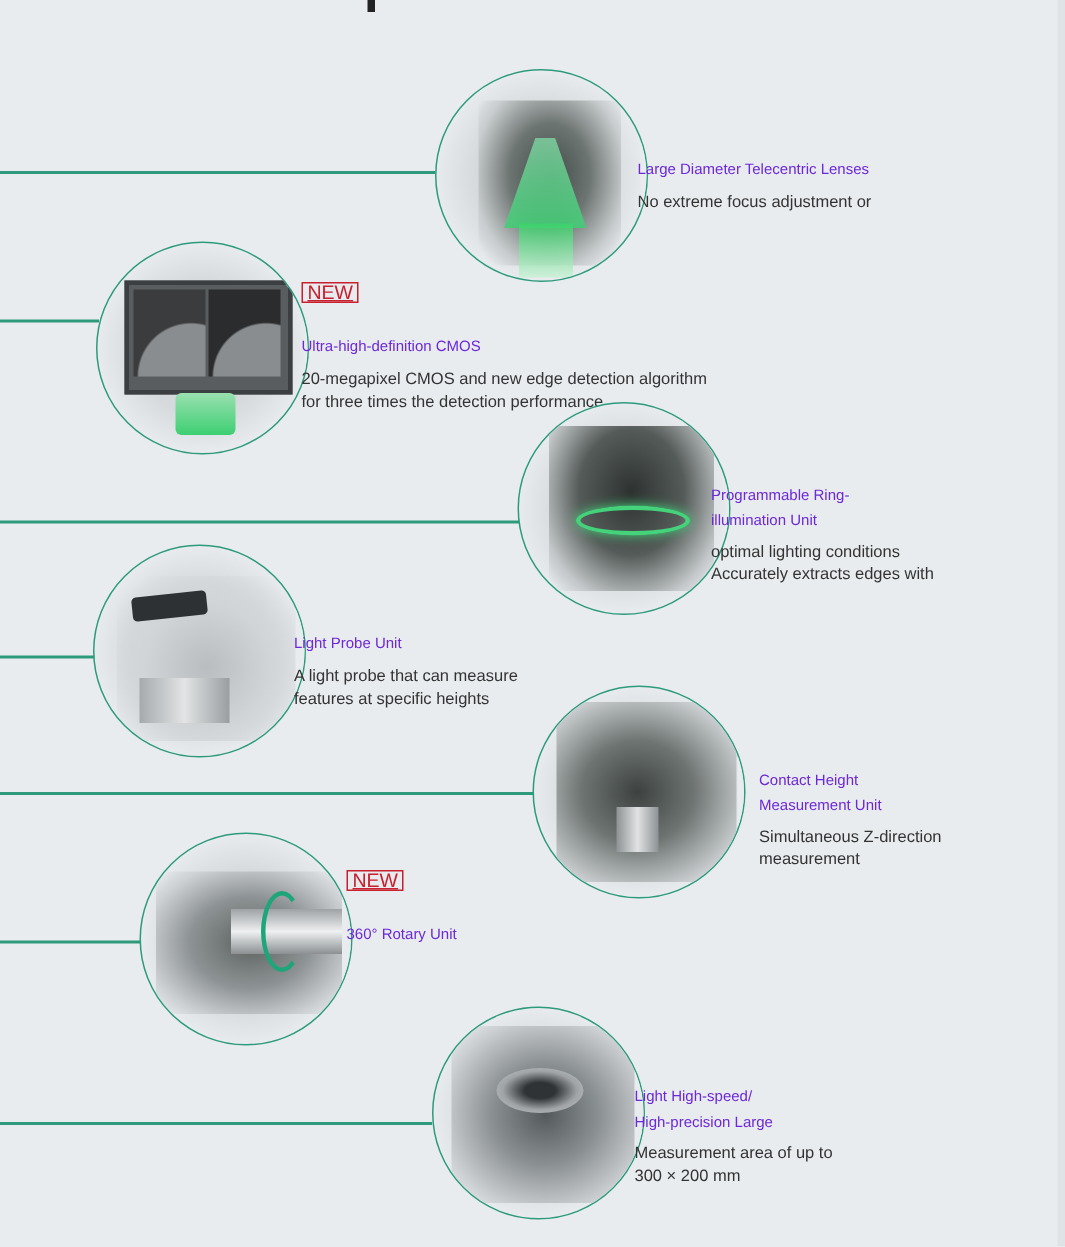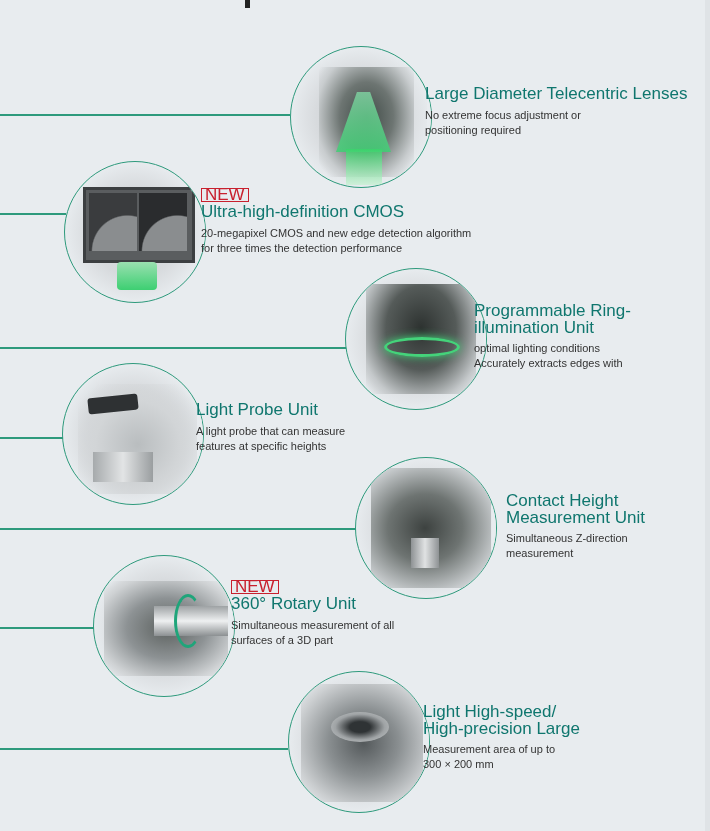--- a/index.html
+++ b/index.html
@@ -14,23 +14,23 @@
   .circle {
     position:absolute; border-radius:50%;
     border:1.5px solid #2e9a7c;
     background:radial-gradient(circle at 50% 50%, #cfd3d6 0%, #d7dadd 45%, #e8ecef 72%);
     overflow:hidden; box-sizing:border-box;
   }
   .circle .mask { position:absolute; background:#e8ecef; }
   .feat { position:absolute; }
   .feat .new {
     display:inline-block; border:1.3px solid #c8202e; color:#c8202e;
-    font-size:17px; line-height:12px; padding:0 3px; margin-bottom:2px;text-decoration:underline;
+    font-size:13px; line-height:12px; padding:0 3px; margin-bottom:2px;text-decoration:underline;
   }
-  .feat .ttl { color:#0f766e; font-size:17px; line-height:16.5px; }
+  .feat .ttl { color:#6d28d9; font-size:10px; line-height:16.5px;margin-top:20px; }
   .feat .desc { color:#333; font-size:11px; line-height:15px; margin-top:5px; }
 </style>
 </head>
 <body>
 
 <div class="right-edge"></div>
 <div class="title-frag"></div>
 
 <div class="hline" style="top:114px;width:290px;"></div>
 <div class="hline" style="top:213px;width:66px;"></div>
@@ -43,21 +43,20 @@
 <div class="circle" style="left:290px;top:46px;width:142px;height:142px;">
   <div style="position:absolute;left:28px;top:20px;width:95px;height:110px;background:radial-gradient(ellipse at 50% 45%, #3f4a46 0%, #6d7572 40%, #c9cdcf 75%, transparent 90%);"></div>
   <div style="position:absolute;left:45px;top:45px;width:55px;height:60px;background:linear-gradient(180deg,#7fcfa0 0%,#3fcf74 100%);clip-path:polygon(38% 0,62% 0,100% 100%,0 100%);opacity:.85;"></div>
   <div style="position:absolute;left:55px;top:102px;width:36px;height:36px;background:linear-gradient(180deg,#39d46a,#c8f0d4);opacity:.8;"></div>
   <div class="mask" style="left:136px;top:0;width:10px;height:142px;"></div>
 </div>
 <div class="feat" style="left:425px;top:86px;width:270px;">
   <div class="ttl">Large Diameter Telecentric Lenses</div>
   <div class="desc">
     <div>No extreme focus adjustment or</div>
-    <div>positioning required</div>
   </div>
 </div>
 
 <div class="circle" style="left:64px;top:161px;width:142px;height:142px;">
   <div style="position:absolute;left:18px;top:25px;width:106px;height:70px;background:#5a5d5f;border:3px solid #3c3f41;">
     <div style="position:absolute;left:3px;top:3px;width:48px;height:58px;background:radial-gradient(circle at 80% 100%,#8a8d8f 50%,#3a3c3e 52%);"></div>
     <div style="position:absolute;left:53px;top:3px;width:48px;height:58px;background:radial-gradient(circle at 80% 100%,#8a8d8f 50%,#2a2c2e 52%);"></div>
   </div>
   <div style="position:absolute;left:52px;top:100px;width:40px;height:28px;background:linear-gradient(180deg,#9ae0b0,#3dcf72);border-radius:4px;"></div>
   <div class="mask" style="left:138px;top:0;width:10px;height:142px;"></div>
@@ -119,24 +118,20 @@
 
 <div class="circle" style="left:93px;top:555px;width:142px;height:142px;">
   <div style="position:absolute;left:10px;top:25px;width:125px;height:95px;background:radial-gradient(ellipse at 50% 50%, #5d6260 0%, #8d9294 45%, #cfd2d4 80%, transparent 95%);"></div>
   <div style="position:absolute;left:60px;top:50px;width:80px;height:30px;background:linear-gradient(180deg,#9ea2a4,#eef0f1,#8c9092);"></div>
   <div style="position:absolute;left:80px;top:38px;width:28px;height:54px;border:3px solid #1fa57a;border-right-color:transparent;border-radius:50%;box-sizing:border-box;"></div>
   <div class="mask" style="left:134px;top:0;width:10px;height:142px;"></div>
 </div>
 <div class="feat" style="left:231px;top:578px;width:220px;">
   <span class="new">NEW</span>
   <div class="ttl">360° Rotary Unit</div>
-  <div class="desc">
-    <div>Simultaneous measurement of all</div>
-    <div>surfaces of a 3D part</div>
-  </div>
 </div>
 
 <div class="circle" style="left:288px;top:671px;width:142px;height:142px;">
   <div style="position:absolute;left:12px;top:12px;width:125px;height:118px;background:radial-gradient(ellipse at 50% 50%, #54595b 0%, #8a8f91 40%, #cdd0d2 78%, transparent 94%);"></div>
   <div style="position:absolute;left:42px;top:40px;width:58px;height:30px;border-radius:50%;background:radial-gradient(ellipse,#2f3335 25%,#9fa3a5 60%,#c9cccd);"></div>
   <div class="mask" style="left:134px;top:0;width:10px;height:142px;"></div>
 </div>
 <div class="feat" style="left:423px;top:704px;width:220px;">
   <div class="ttl">
     <div>Light High-speed/</div>

